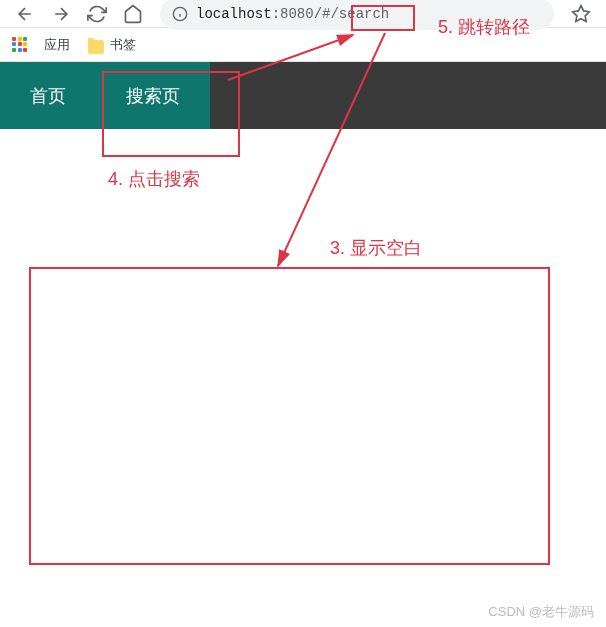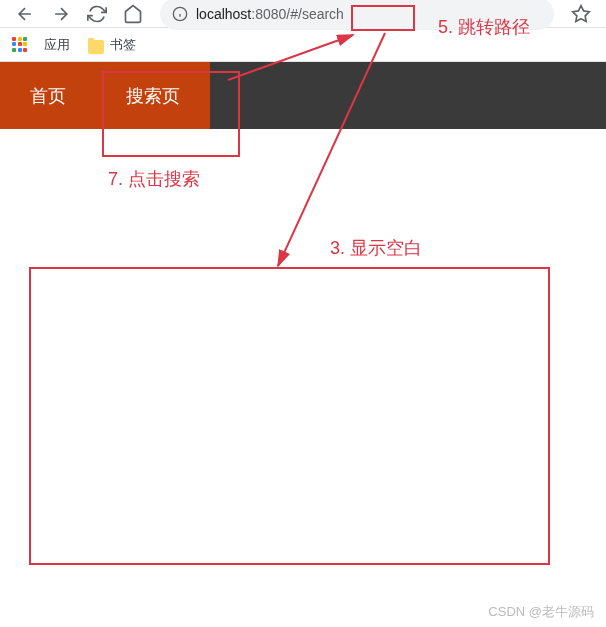--- a/index.html
+++ b/index.html
@@ -1,18 +1,18 @@
 <!DOCTYPE html>
 <html><head>
   <meta charset="utf-8">
   <style>
     * { margin: 0; padding: 0; box-sizing: border-box; }
     body { font-family: Arial, sans-serif; width: 606px; height: 627px; background: #fff; position: relative; overflow: hidden; }
     
-    .browser-toolbar { height: 28px; display: flex; align-items: center; padding: 0 8px; background: #fff; border-bottom: 1px solid #e0e0e0; gap: 2px; }
+    .browser-toolbar { height: 28px; display: flex; align-items: center; padding: 0 8px; background: #fff; border-bottom: 1px solid #e0e0e0; gap: 2px; font-family: Liberation Mono, monospace; }
     .nav-btn { width: 34px; height: 34px; display: flex; align-items: center; justify-content: center; cursor: pointer; color: #5f6368; border-radius: 50%; }
     .nav-btn svg { width: 20px; height: 20px; }
     .address-bar { flex: 1; height: 32px; background: #f1f3f4; border-radius: 16px; display: flex; align-items: center; padding: 0 12px; margin: 0 8px; color: #5f6368; font-size: 14px; }
     .info-icon { width: 16px; height: 16px; margin-right: 8px; }
     .url-host { color: #5f6368; }
     .url-path { color: #202124; }
     .star-btn { width: 34px; height: 34px; display: flex; align-items: center; justify-content: center; cursor: pointer; color: #5f6368; }
     
     .bookmarks-bar { height: 34px; display: flex; align-items: center; padding: 0 12px; background: #fff; border-bottom: 1px solid #e0e0e0; gap: 18px; font-size: 13px; color: #3c4043; }
     .apps-btn { display: flex; align-items: center; gap: 16px; cursor: pointer; }
@@ -26,21 +26,21 @@
     .apps-icon span:nth-child(6) { background: #fbbc04; }
     .apps-icon span:nth-child(7) { background: #34a853; }
     .apps-icon span:nth-child(8) { background: #4285f4; }
     .apps-icon span:nth-child(9) { background: #ea4335; }
     .bookmark-item { display: flex; align-items: flex-end; gap: 6px; cursor: pointer; }
     .folder-icon { width: 16px; height: 14px; background: #ffd968; border-radius: 2px; position: relative; }
     .folder-icon::before { content: ''; position: absolute; top: -2px; left: 0; width: 6px; height: 3px; background: #ffd968; border-radius: 1px 1px 0 0; }
     
     .header-nav { height: 67px; background: #3a3a3a; display: flex; align-items: stretch; }
     .nav-item { padding: 0 30px; display: flex; align-items: center; color: #fff; font-size: 18px; cursor: pointer; }
-    .nav-item.active { background: #c2410c; }
+    .nav-item.active { background: #0f766e; }
     
     .red-box { position: absolute; border: 2px solid #dc3545; pointer-events: none; }
     .box-search-tab { left: 102px; top: 71px; width: 138px; height: 86px; }
     .box-url-path { left: 351px; top: 5px; width: 64px; height: 26px; }
     .box-content { left: 29px; top: 267px; width: 521px; height: 298px; }
     
     .annotation { position: absolute; color: #dc3545; font-size: 18px; font-weight: 500; }
     .anno-1 { left: 108px; top: 167px; }
     .anno-2 { left: 438px; top: 15px; }
     .anno-3 { left: 330px; top: 236px; }
@@ -120,21 +120,21 @@
   </div>
   <div class="nav-item active">
     <span>搜索页</span>
   </div>
 </div>
 
 <div class="red-box box-search-tab"></div>
 <div class="red-box box-url-path"></div>
 <div class="red-box box-content"></div>
 
-<div class="annotation anno-1">7. 点击搜索</div>
+<div class="annotation anno-1">4. 点击搜索</div>
 <div class="annotation anno-2">5. 跳转路径</div>
 <div class="annotation anno-3">3. 显示空白</div>
 
 <svg class="arrow-svg arrow-1" width="150" height="60">
   <defs>
       <marker id="ah1" markerWidth="10" markerHeight="10" refX="8" refY="3" orient="auto">
         <path d="M0,0 L0,6 L9,3 z" fill="#dc3545"></path>
       </marker>
     </defs>
   <line x1="10" y1="50" x2="135" y2="5" stroke="#dc3545" stroke-width="2" marker-end="url(#ah1)"></line>

